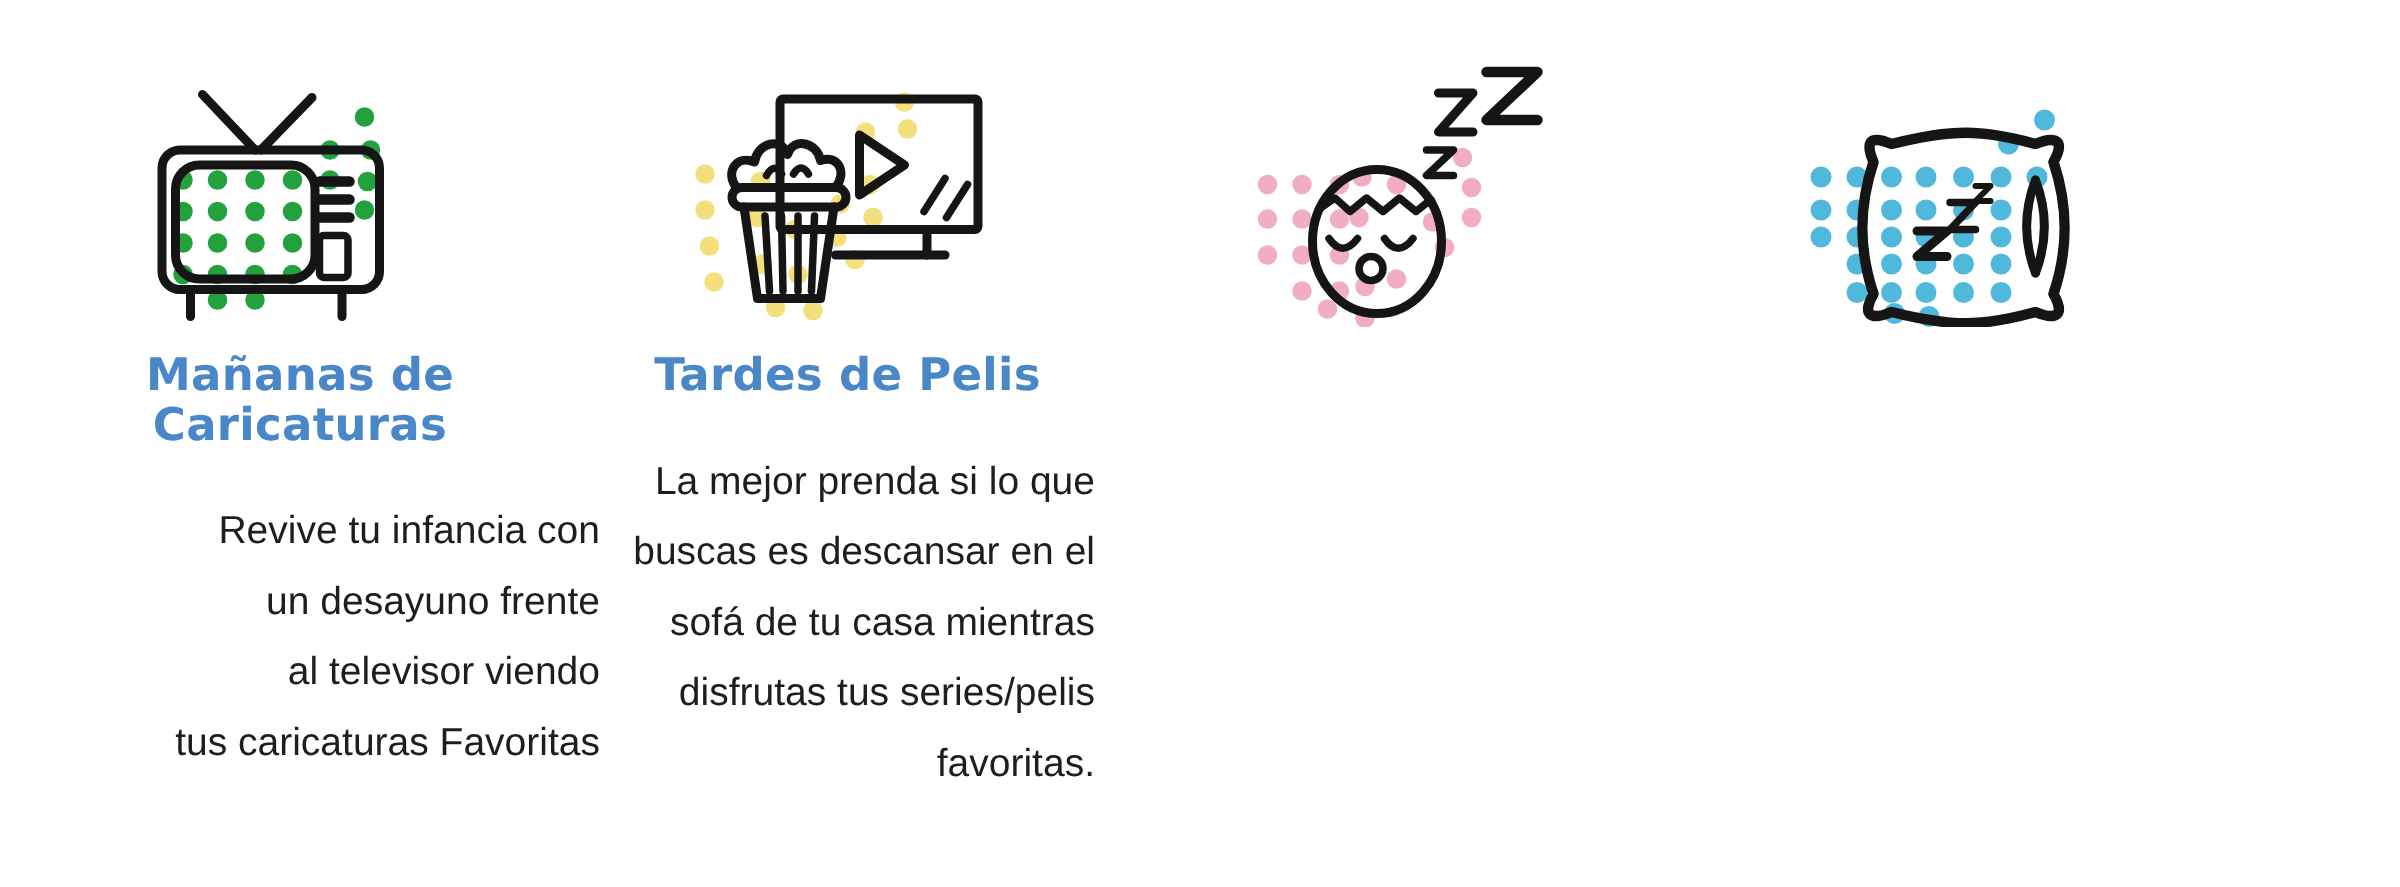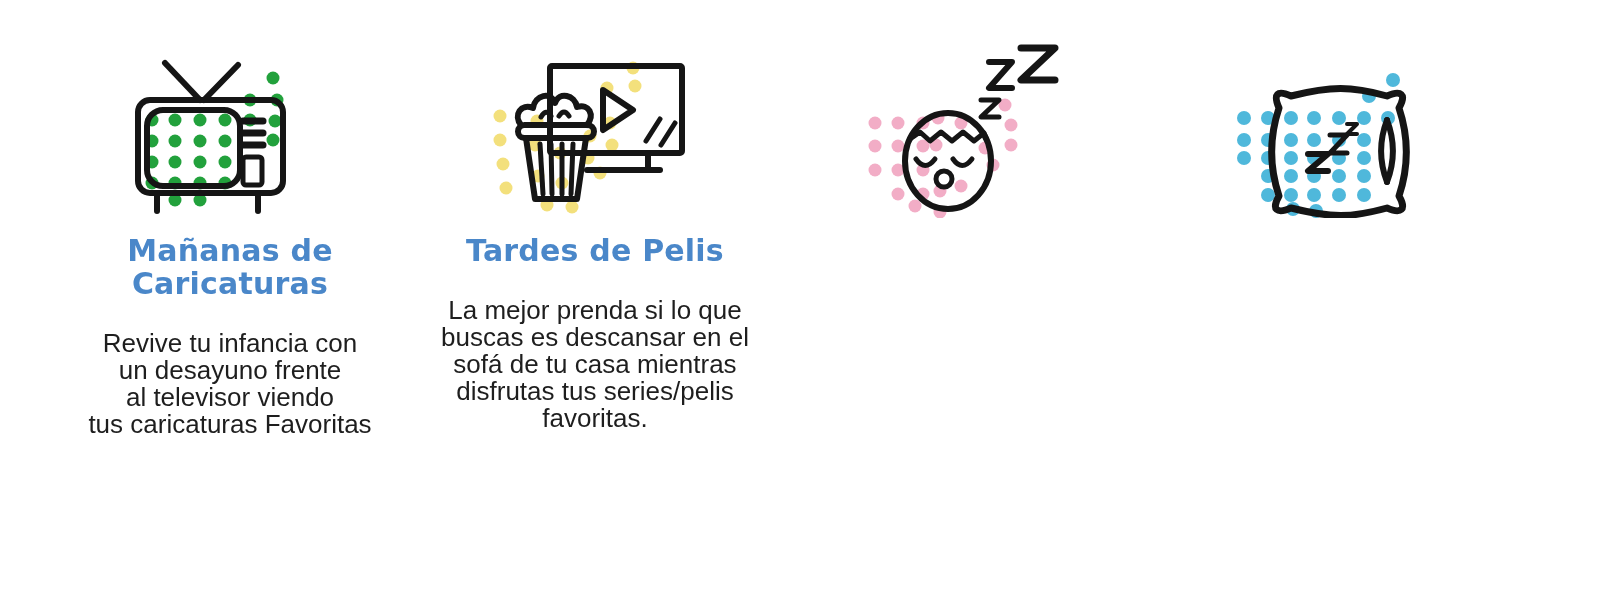--- a/index.html
+++ b/index.html
@@ -6,36 +6,36 @@
     --heading-color:#4A87C9;
     --body-color:#1E1E1E;
     --icon-stroke:#151515;
   }
   *{box-sizing:border-box}
   html,body{margin:0;padding:0}
   body{
     width:1600px;height:591px;background:#ffffff;overflow:hidden;
     font-family:"Liberation Sans",sans-serif;
   }
-  .features{display:flex;padding-left:30px;align-items:flex-start}
+  .features{display:flex;align-items:flex-start}
   .feature{text-align:center}
   .f1{width:400px}
   .f2{width:330px}
   .f3{width:390px;margin-left:18px}
   .f4{width:330px;margin-left:8px}
   .icon-box{height:218px;display:flex;align-items:flex-end;justify-content:center}
   .icon-box svg{display:block}
   .title{
     font-family:"DejaVu Sans",sans-serif;font-weight:700;
     font-size:30px;line-height:1.1;letter-spacing:.2px;
     color:var(--heading-color);margin:16px 0 0;
   }
   .desc{
-    font-size:26px;line-height:27px;color:var(--body-color);
-    margin:30px 0 0;white-space:pre-line;
+    font-size:26px;line-height:47px;color:var(--body-color);
+    margin:30px 0 0;white-space:pre-line;text-align:right;
   }
   .line-art{fill:none;stroke:var(--icon-stroke);stroke-linecap:round;stroke-linejoin:round}
 </style>
 </head>
 <body>
 
 <main class="features">
 
   <section class="feature f1">
     <div class="icon-box">

